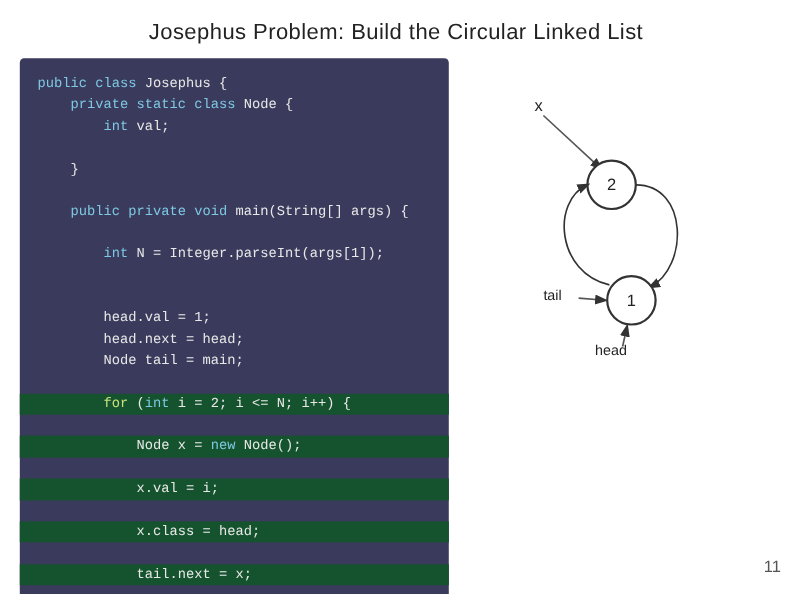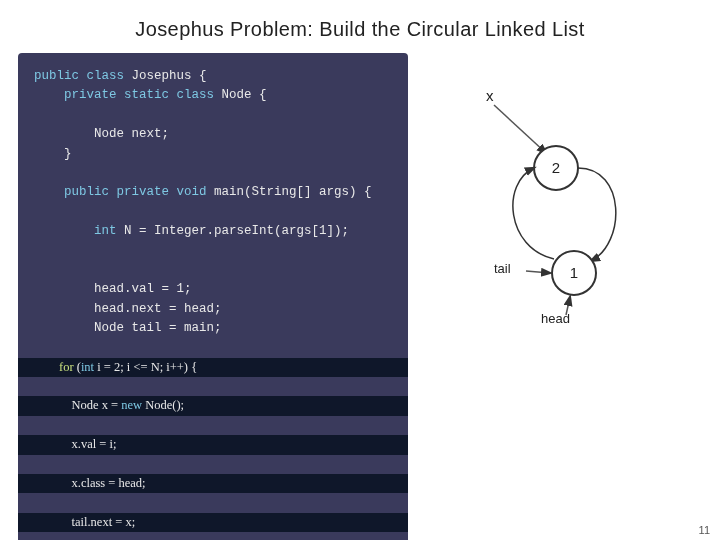--- a/index.html
+++ b/index.html
@@ -41,60 +41,59 @@
     }
 
     .code-line {
       white-space: pre;
       margin-top: 34px;
     }
 
     .kw { color: #7ec8e3; }
     .kw2 { color: #c9e07e; }
     .highlight-line {
-      background: #0f172a;
+      background: #14532d;
       display: block;
       margin: 0 -16px;
       padding: 0 16px;
-      font-family: Liberation Serif, serif;
     }
 
     .diagram-area {
       flex: 1;
       position: relative;
       min-height: 340px;
       padding-top: 20px;
     }
 
     .diagram-svg {
       width: 260px;
       height: 300px;
     }
 
     .slide-num {
       position: absolute;
-      bottom: 4px;
+      bottom: 16px;
       right: 10px;
-      font-size: 11px;
+      font-size: 15px;
       color: #555;
     }
   </style>
 </head>
 <body>
 
 <div>
   <div class="page-title">Josephus Problem:  Build the Circular Linked List</div>
 
   <div class="main-content">
 
     <div class="code-panel">
       <span class="code-line"><span class="kw">public class</span> Josephus {</span><br>
       <span class="code-line">    <span class="kw">private static class</span> Node {</span><br>
+      <span class="code-line">        <span class="kw">int</span> val;</span><br>
       <br>
-      <span class="code-line">        Node next;</span><br>
       <span class="code-line">    }</span><br>
       <span class="code-line">&nbsp;</span><br>
       <span class="code-line">    <span class="kw">public private void</span> main(String[] args) {</span><br>
       <br>
       <span class="code-line">        <span class="kw">int</span> N = Integer.parseInt(args[1]);</span><br>
       <span class="code-line">&nbsp;</span><br>
       <br>
       <span class="code-line">        head.val = 1;</span><br>
       <span class="code-line">        head.next = head;</span><br>
       <span class="code-line">        Node tail = main;</span><br>

